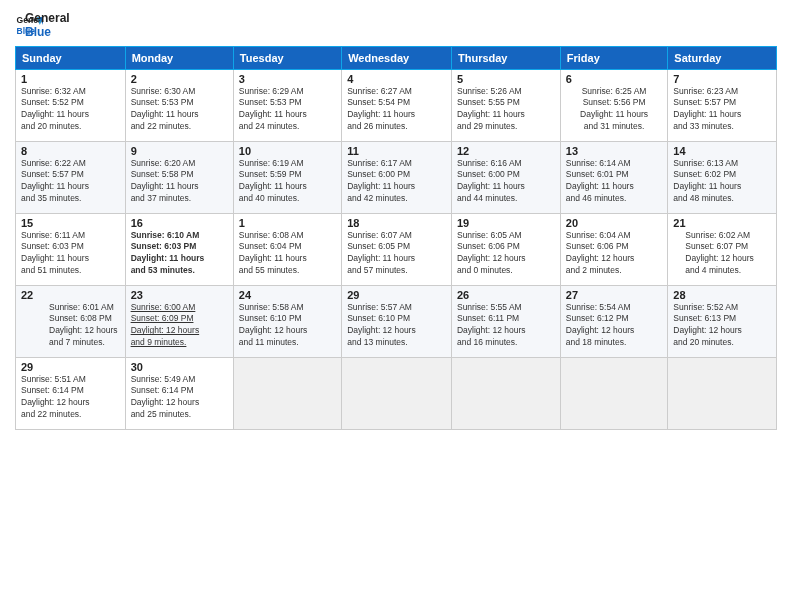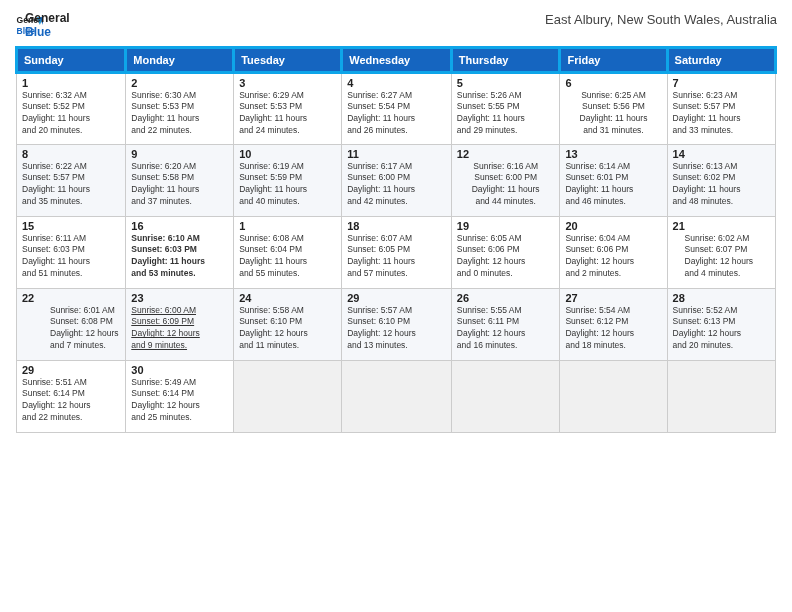--- a/index.html
+++ b/index.html
@@ -50,21 +50,21 @@
       border-collapse: collapse;
       font-size: 9.5px;
     }
     .calendar th {
       background: #1565c0;
       color: #fff;
       font-size: 11px;
       font-weight: bold;
       padding: 5px 6px;
       text-align: left;
-      border: 3px solid #0ea5e9;
+      border: 1px solid #0ea5e9;
     }
     .calendar td {
       vertical-align: top;
       border: 1px solid #ccc;
       padding: 3px 5px;
       width: 113px;
       min-height: 70px;
       background: #fff;
     }
     .calendar tr:nth-child(even) td {
@@ -100,21 +100,20 @@
         <text x="2" y="29" font-family="Arial" font-size="11" font-weight="bold" fill="#1565c0">Blue</text>
         <polygon points="28,8 36,8 32,18" fill="#1a8fd1"></polygon>
         <polygon points="32,8 40,8 36,18" fill="#1565c0"></polygon>
       </svg>
       <div style="display:flex;flex-direction:column;line-height:1.15;margin-left:-22px;margin-top:2px;">
         <span style="font-size:12px;font-weight:bold;color:#222;">General</span>
         <span style="font-size:12px;font-weight:bold;color:#1565c0;">Blue</span>
       </div>
     </div>
     <div class="title-block">
-      <div class="subtitle">East Albury, New South Wales, Australia</div>
     </div>
   </div>
 
   <table class="calendar">
     <thead>
       <tr>
         <th>Sunday</th>
         <th>Monday</th>
         <th>Tuesday</th>
         <th>Wednesday</th>
@@ -199,21 +198,21 @@
           </td>
           <td>
             <div class="day-num">11</div>
             <div class="day-info" style="white-space: pre-line;">Sunrise: 6:17 AM
 Sunset: 6:00 PM
 Daylight: 11 hours
 and 42 minutes.</div>
           </td>
           <td>
             <div class="day-num">12</div>
-            <div class="day-info" style="white-space: pre-line; text-align: center;">Sunrise: 6:16 AM
+            <div class="day-info" style="white-space: pre-line;">Sunrise: 6:16 AM
 Sunset: 6:00 PM
 Daylight: 11 hours
 and 44 minutes.</div>
           </td>
           <td>
             <div class="day-num">13</div>
             <div class="day-info" style="white-space: pre-line;">Sunrise: 6:14 AM
 Sunset: 6:01 PM
 Daylight: 11 hours
 and 46 minutes.</div>

